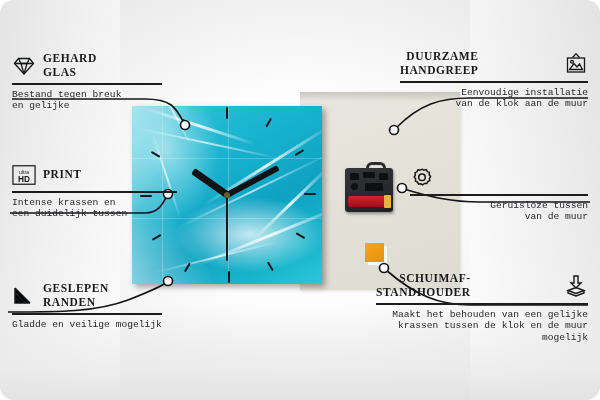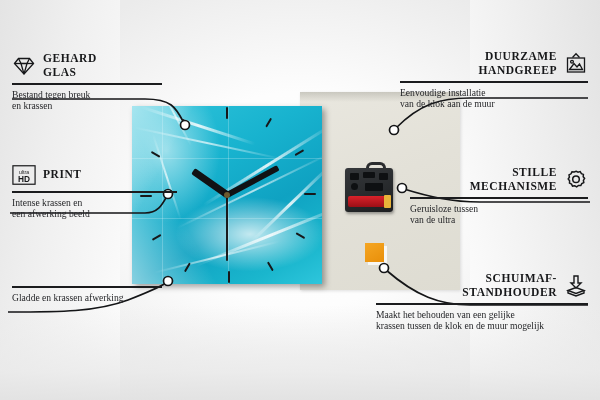--- a/index.html
+++ b/index.html
@@ -2,20 +2,21 @@
 <html><head>
 <meta charset="utf-8">
 <style>
   html,body{margin:0;padding:0;}
   body{width:600px;height:400px;overflow:hidden;
        font-family:"Liberation Serif",serif;
        background:#ffffff;}
   #stage{position:relative;width:600px;height:400px;overflow:hidden;
          background:
            radial-gradient(ellipse 300px 240px at 300px 200px,#ffffff 0%,#fdfdfd 45%,#f3f3f3 75%,#ebebeb 100%);
+         border-radius: 14px;
   }
   .bg-band{position:absolute;pointer-events:none;}
   #bandL{left:0;top:0;width:120px;height:400px;
     background:linear-gradient(100deg,#e4e4e4 0%,#efefef 40%,#f8f8f8 80%,#fdfdfd 100%);}
   #bandR{right:0;top:0;width:130px;height:400px;
     background:linear-gradient(260deg,#e3e3e3 0%,#eeeeee 40%,#f9f9f9 82%,#fdfdfd 100%);}
   #bandB{left:0;bottom:0;width:600px;height:95px;
     background:linear-gradient(180deg,rgba(255,255,255,0) 0%,rgba(233,233,233,.75) 70%,rgba(226,226,226,.95) 100%);}
   #wall{position:absolute;left:300px;top:92px;width:160px;height:198px;
         background:linear-gradient(160deg,#e9e7df 0%,#e3e1d8 45%,#dedcd2 100%);
@@ -50,27 +51,27 @@
   #batteryCap{position:absolute;left:384px;top:195px;width:7px;height:13px;
        background:#e8b33a;border-radius:1px;}
   #foam{position:absolute;left:365px;top:243px;width:19px;height:19px;
        background:linear-gradient(150deg,#f5a623,#e98f09);
        box-shadow:3px 3px 0 rgba(250,250,248,.9);}
   .mov-detail{position:absolute;background:#0e1012;border-radius:1px;}
 
   
   .callout{position:absolute;width:215px;}
   .callout .head{display:flex;align-items:center;gap:7px;}
-  .callout.right .head{justify-content:flex-end;}
+  .callout.right .head{justify-content:space-between;}
   .ttl{font-size:11.5px;font-weight:bold;letter-spacing:.55px;color:#17181a;
        line-height:13.5px;text-transform:uppercase;font-family:"Liberation Serif",serif;}
   .callout.right .ttl{text-align:right;}
   .rule{height:1.6px;background:#1b1c1e;margin:4px 0 4px 0;}
-  .desc{font-size:9.6px;line-height:11.6px;color:#26272a;font-family:Liberation Serif, serif;}
-  .callout.right .desc{text-align:left;}
+  .desc{font-size:9.6px;line-height:11.6px;color:#26272a;font-family:Liberation Mono, monospace;}
+  .callout.right .desc{text-align:right;}
   .ico{width:24px;height:24px;flex:0 0 24px;display:block;}
 
   svg#links{position:absolute;left:0;top:0;width:600px;height:400px;pointer-events:none;}
   svg#links path{fill:none;stroke:#141517;stroke-width:1.7;}
   svg#links circle{fill:#ffffff;stroke:#141517;stroke-width:1.7;}
 </style>
 </head>
 <body>
 
 <div id="stage">
@@ -163,42 +164,56 @@
           <path d="M9 9.5 L15 9.5"></path>
         </g>
       </svg>
       <div>
         <div class="ttl">GEHARD</div>
         <div class="ttl">GLAS</div>
       </div>
     </div>
     <div class="rule"></div>
     <div class="desc">Bestand tegen breuk</div>
-    <div class="desc">en krassen</div>
+    <div class="desc">en gelijke</div>
   </div>
 
   <div class="callout left" style="left:12px;top:163px;width:165px;">
     <div class="head">
       <svg class="ico" viewBox="0 0 26 24">
         <rect x="1" y="2" width="24" height="20" fill="none" stroke="#17181a" stroke-width="1.3"></rect>
         <text x="13" y="11" font-size="5.6" font-family="Liberation Sans, sans-serif" text-anchor="middle" fill="#17181a">ultra</text>
         <text x="13" y="19.5" font-size="9" font-weight="bold" font-family="Liberation Sans, sans-serif" text-anchor="middle" fill="#17181a">HD</text>
       </svg>
       <div>
         <div class="ttl">PRINT</div>
       </div>
     </div>
     <div class="rule"></div>
     <div class="desc">Intense krassen en</div>
-    <div class="desc">een afwerking beeld</div>
+    <div class="desc">een duidelijk tussen</div>
   </div>
 
   <div class="callout left" style="left:12px;top:282px;width:150px;">
-    <div class="rule"></div>
-    <div class="desc">Gladde en krassen afwerking</div>
+    <div class="head">
+      <svg class="ico" viewBox="0 0 24 24">
+        <g stroke="#17181a" stroke-width="1.5">
+          <path d="M3 4 L3 19 L18 19"></path>
+          <path d="M3 4 L18 19"></path>
+          <path d="M3 8.5 L13 19"></path>
+          <path d="M3 13 L8.5 19"></path>
+        </g>
+      </svg>
+      <div>
+        <div class="ttl">GESLEPEN</div>
+        <div class="ttl">RANDEN</div>
+      </div>
+    </div>
+    <div class="rule"></div>
+    <div class="desc">Gladde en veilige mogelijk</div>
     <div class="desc"></div>
   </div>
 
   <div class="callout right" style="left:400px;top:50px;width:188px;">
     <div class="head">
       <div>
         <div class="ttl">DUURZAME</div>
         <div class="ttl">HANDGREEP</div>
       </div>
       <svg class="ico" viewBox="0 0 24 24">
@@ -210,37 +225,33 @@
         </g>
       </svg>
     </div>
     <div class="rule"></div>
     <div class="desc">Eenvoudige installatie</div>
     <div class="desc">van de klok aan de muur</div>
   </div>
 
   <div class="callout right" style="left:410px;top:166px;width:178px;">
     <div class="head">
-      <div>
-        <div class="ttl">STILLE</div>
-        <div class="ttl">MECHANISME</div>
-      </div>
       <svg class="ico" viewBox="0 0 24 24">
         <g fill="none" stroke="#17181a" stroke-width="1.5">
           <path d="M12 3.2 L14 4.2 L16.2 3.6 L17.4 5.6 L19.4 6.4 L19.2 8.7 L20.6 10.4
                    L19.4 12.3 L19.8 14.6 L17.8 15.6 L16.8 17.6 L14.5 17.5 L12.7 18.9
                    L10.8 17.8 L8.5 18.1 L7.5 16.1 L5.5 15.1 L5.6 12.8 L4.2 11
                    L5.4 9.1 L5 6.8 L7 5.8 L8 3.8 L10.3 3.9 Z"></path>
           <circle cx="12" cy="11.2" r="3.3"></circle>
         </g>
       </svg>
     </div>
     <div class="rule"></div>
     <div class="desc">Geruisloze tussen</div>
-    <div class="desc">van de ultra</div>
+    <div class="desc">van de muur</div>
   </div>
 
   <div class="callout right" style="left:376px;top:272px;width:212px;">
     <div class="head">
       <div>
         <div class="ttl">SCHUIMAF-</div>
         <div class="ttl">STANDHOUDER</div>
       </div>
       <svg class="ico" viewBox="0 0 24 24">
         <g fill="none" stroke="#17181a" stroke-width="1.4">

